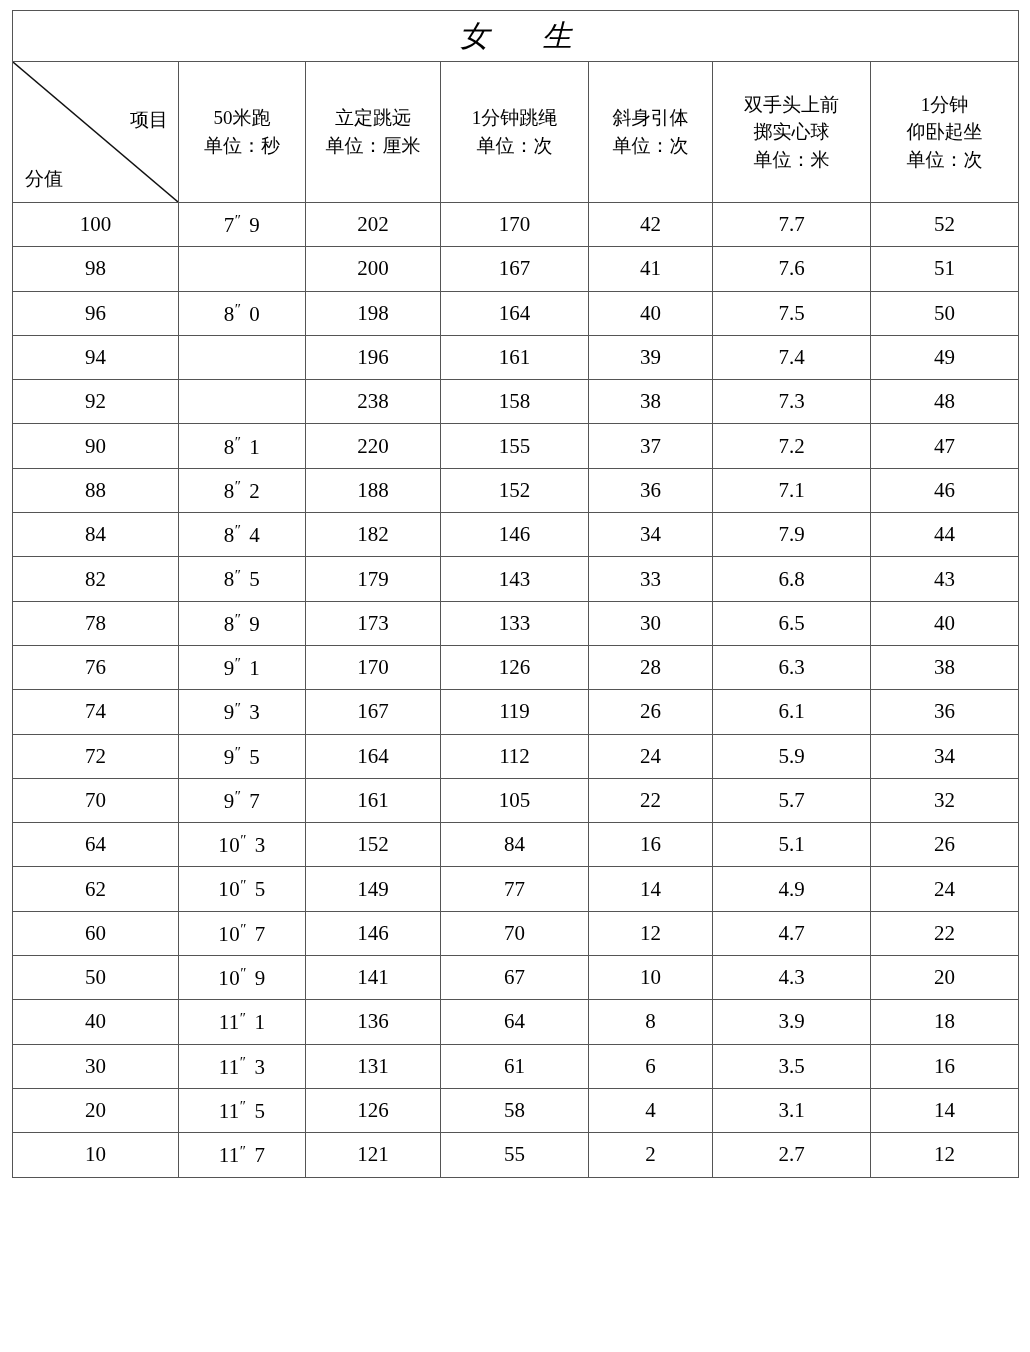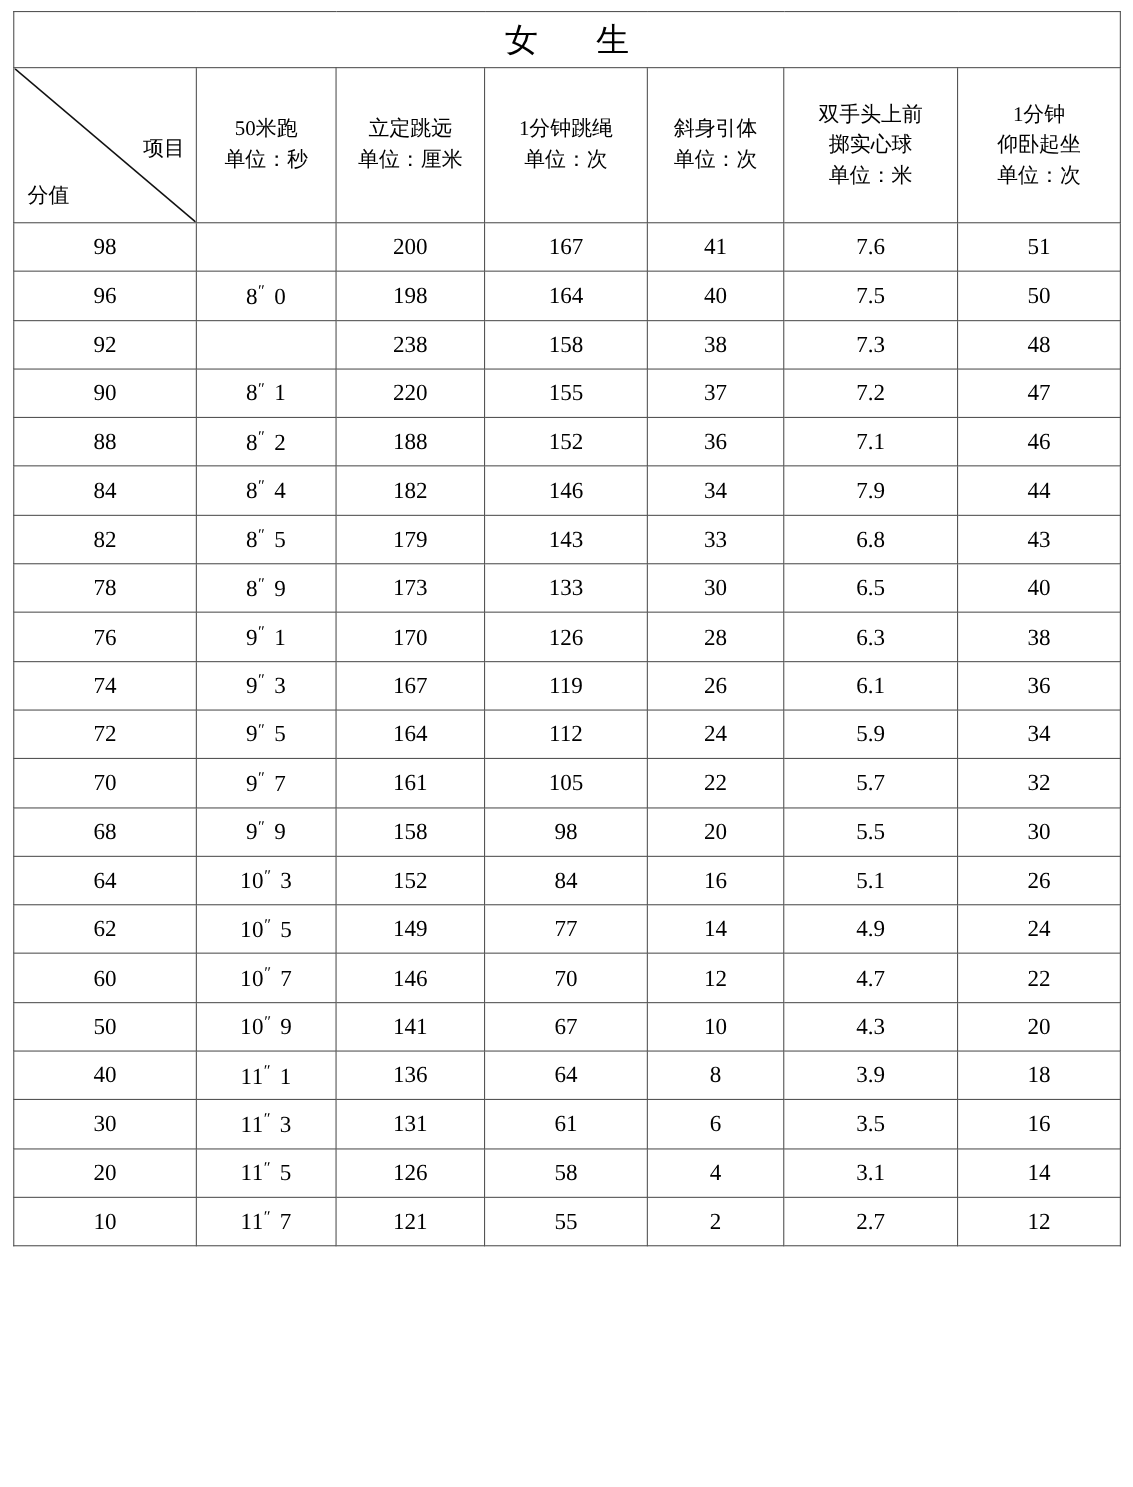--- a/index.html
+++ b/index.html
@@ -39,20 +39,21 @@
     padding: 0;
   }
 
   
   .title-cell {
     height: 50px;
     font-size: 30px;
     letter-spacing: 0.38em;
     text-indent: 0.38em;
     font-family: "Liberation Serif", "DejaVu Serif", serif;
+    font-style: italic;
   }
 
   
   .head-row td {
     height: 140px;
     font-size: 19px;
     line-height: 1.45;
     padding: 4px 2px;
   }
   .head-label { display: block; white-space: nowrap; }
@@ -69,21 +70,21 @@
     width: 100%;
     height: 100%;
   }
   .corner-cell .diag line {
     stroke: #111;
     stroke-width: 1.4;
   }
   .corner-item {
     position: absolute;
     right: 10px;
-    top: 64px;
+    top: 48px;
     font-size: 19px;
     line-height: 1;
   }
   .corner-score {
     position: absolute;
     left: 12px;
     bottom: 14px;
     font-size: 19px;
     line-height: 1;
   }
@@ -162,39 +163,57 @@
           <span class="head-label">单位：米</span>
         </td>
 
         <td>
           <span class="head-label">1分钟</span>
           <span class="head-label">仰卧起坐</span>
           <span class="head-label">单位：次</span>
         </td>
       </tr>
 
+    <tr class="data-row">
+          <td>100</td>
+          <td><span class="run-val"><span>7</span><i class="sec-mark">″</i><span class="run-gap"></span><span>9</span></span></td>
+          <td>202</td>
+          <td>170</td>
+          <td>42</td>
+          <td>7.7</td>
+          <td>52</td>
+        </tr>
         <tr class="data-row">
           <td>98</td>
           <td class="cell-empty"></td>
           <td>200</td>
           <td>167</td>
           <td>41</td>
           <td>7.6</td>
           <td>51</td>
         </tr>
         <tr class="data-row">
           <td>96</td>
           <td><span class="run-val"><span>8</span><i class="sec-mark">″</i><span class="run-gap"></span><span>0</span></span></td>
           <td>198</td>
           <td>164</td>
           <td>40</td>
           <td>7.5</td>
           <td>50</td>
         </tr>
         <tr class="data-row">
+          <td>94</td>
+          <td class="cell-empty"></td>
+          <td>196</td>
+          <td>161</td>
+          <td>39</td>
+          <td>7.4</td>
+          <td>49</td>
+        </tr>
+        <tr class="data-row">
           <td>92</td>
           <td class="cell-empty"></td>
           <td>238</td>
           <td>158</td>
           <td>38</td>
           <td>7.3</td>
           <td>48</td>
         </tr>
         <tr class="data-row">
           <td>90</td>
@@ -271,29 +290,20 @@
         <tr class="data-row">
           <td>70</td>
           <td><span class="run-val"><span>9</span><i class="sec-mark">″</i><span class="run-gap"></span><span>7</span></span></td>
           <td>161</td>
           <td>105</td>
           <td>22</td>
           <td>5.7</td>
           <td>32</td>
         </tr>
         <tr class="data-row">
-          <td>68</td>
-          <td><span class="run-val"><span>9</span><i class="sec-mark">″</i><span class="run-gap"></span><span>9</span></span></td>
-          <td>158</td>
-          <td>98</td>
-          <td>20</td>
-          <td>5.5</td>
-          <td>30</td>
-        </tr>
-        <tr class="data-row">
           <td>64</td>
           <td><span class="run-val"><span>10</span><i class="sec-mark">″</i><span class="run-gap"></span><span>3</span></span></td>
           <td>152</td>
           <td>84</td>
           <td>16</td>
           <td>5.1</td>
           <td>26</td>
         </tr>
         <tr class="data-row">
           <td>62</td>

